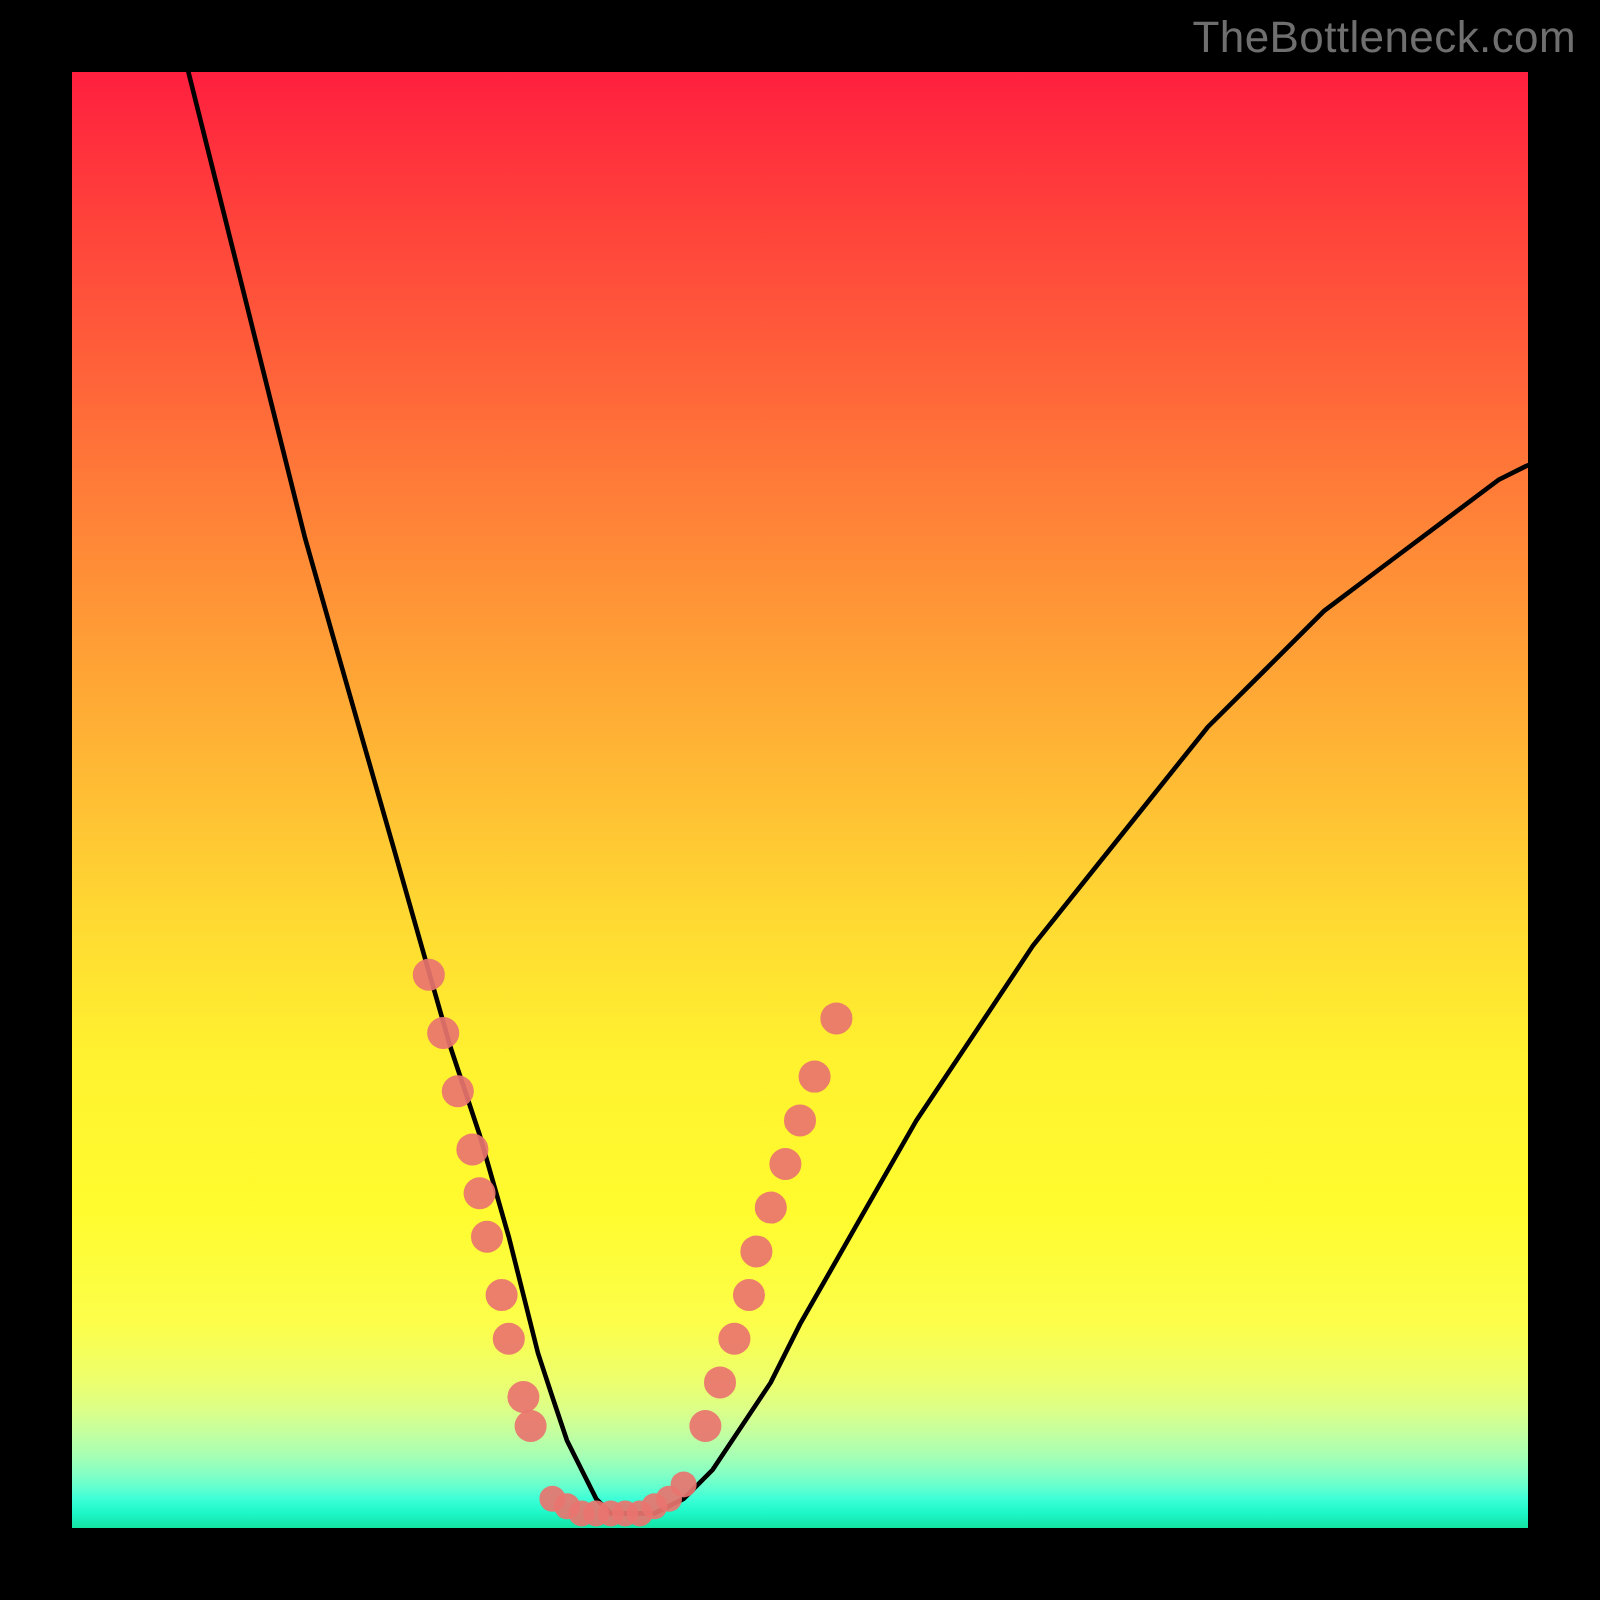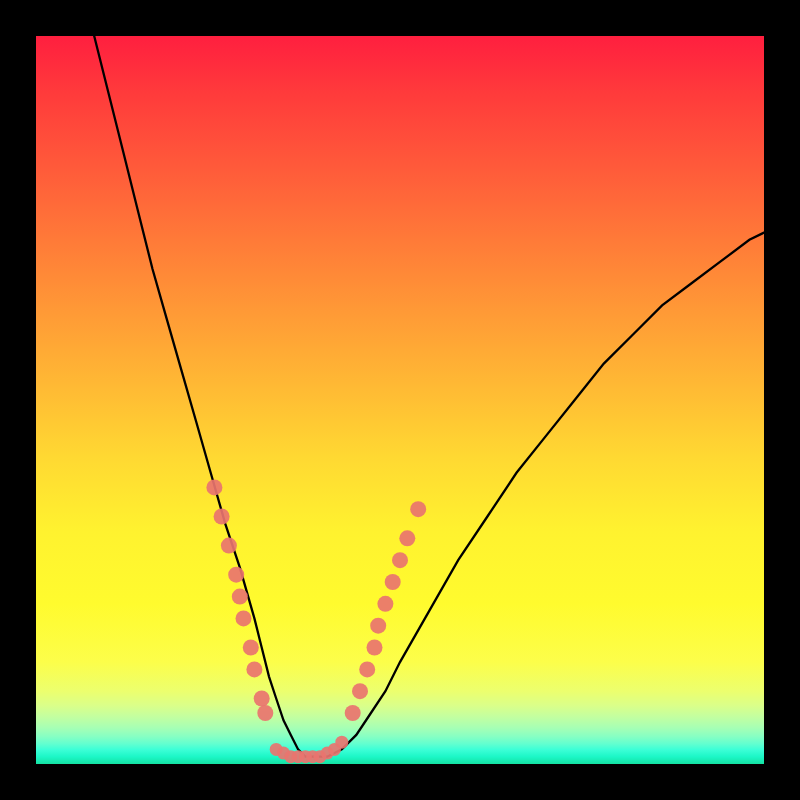--- a/index.html
+++ b/index.html
@@ -107,13 +107,14 @@
           <circle cx="262.1" cy="720.7" r="6.5" class="dot"></circle>
           <circle cx="269.4" cy="720.7" r="6.5" class="dot"></circle>
           <circle cx="276.6" cy="720.7" r="6.5" class="dot"></circle>
           <circle cx="283.9" cy="720.7" r="6.5" class="dot"></circle>
           <circle cx="291.2" cy="717.1" r="6.5" class="dot"></circle>
           <circle cx="298.5" cy="713.4" r="6.5" class="dot"></circle>
           <circle cx="305.8" cy="706.2" r="6.5" class="dot"></circle>
         </g>
     </svg>
   </div>
+  <div class="watermark">TheBottleneck.com</div>
 </div>
 
 </body></html>

